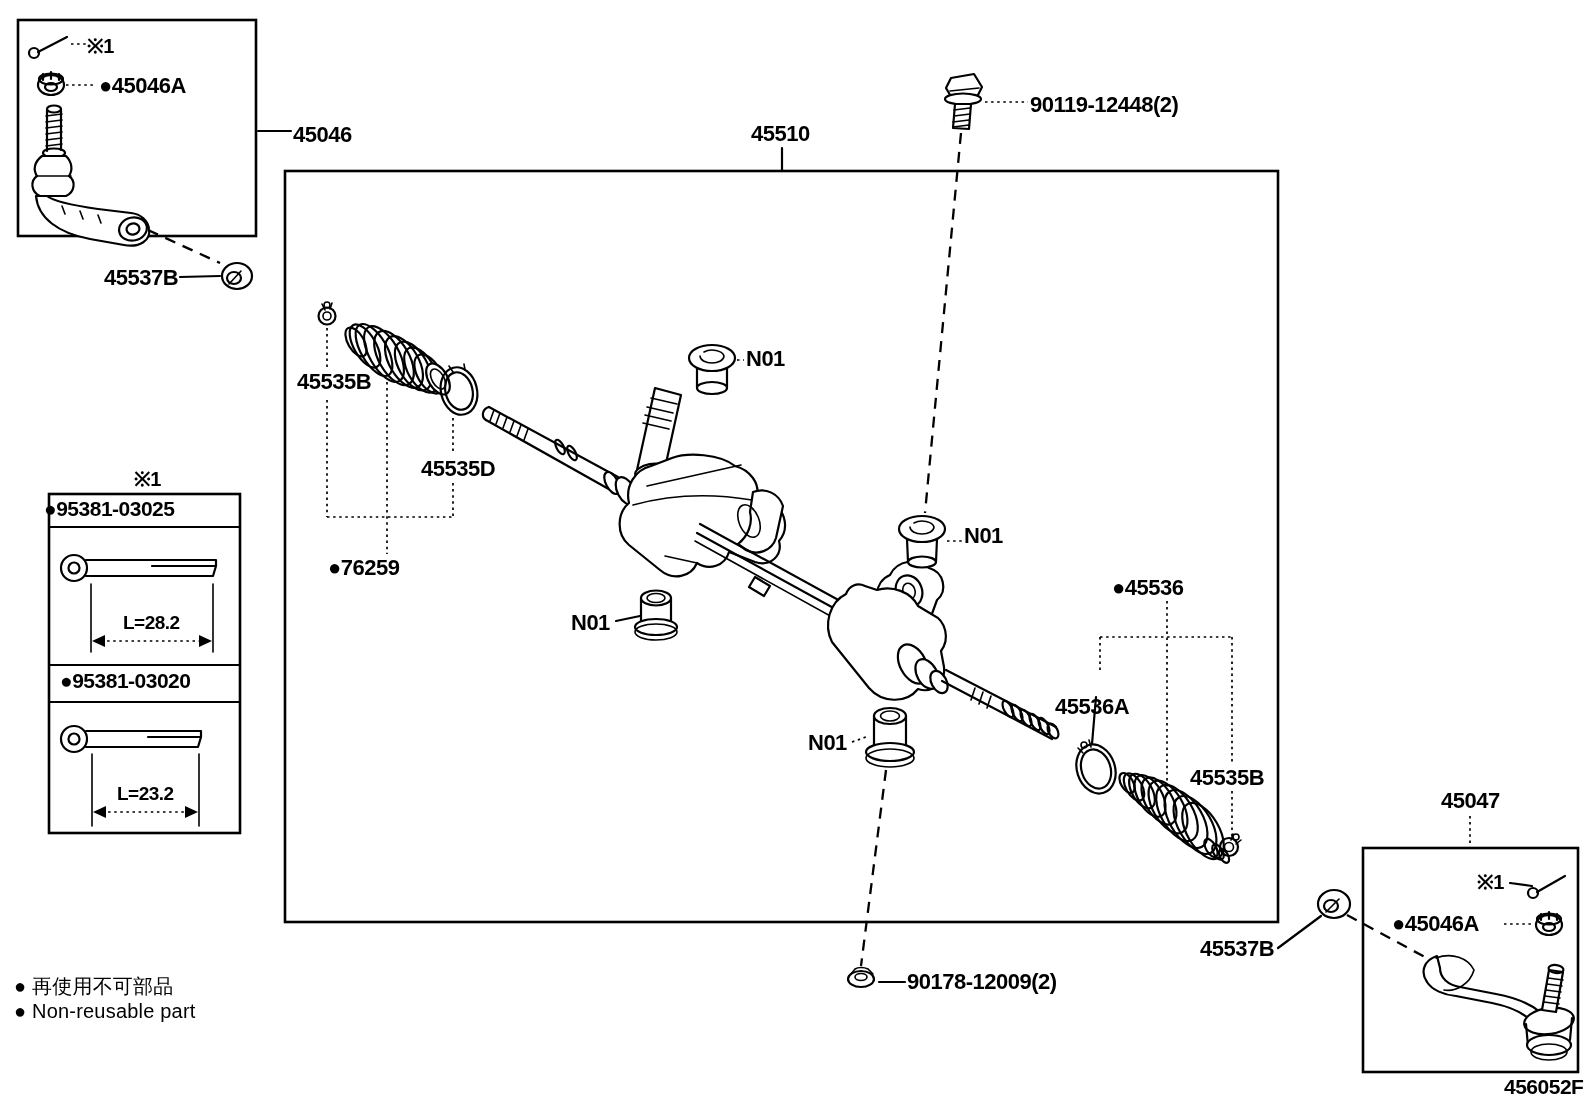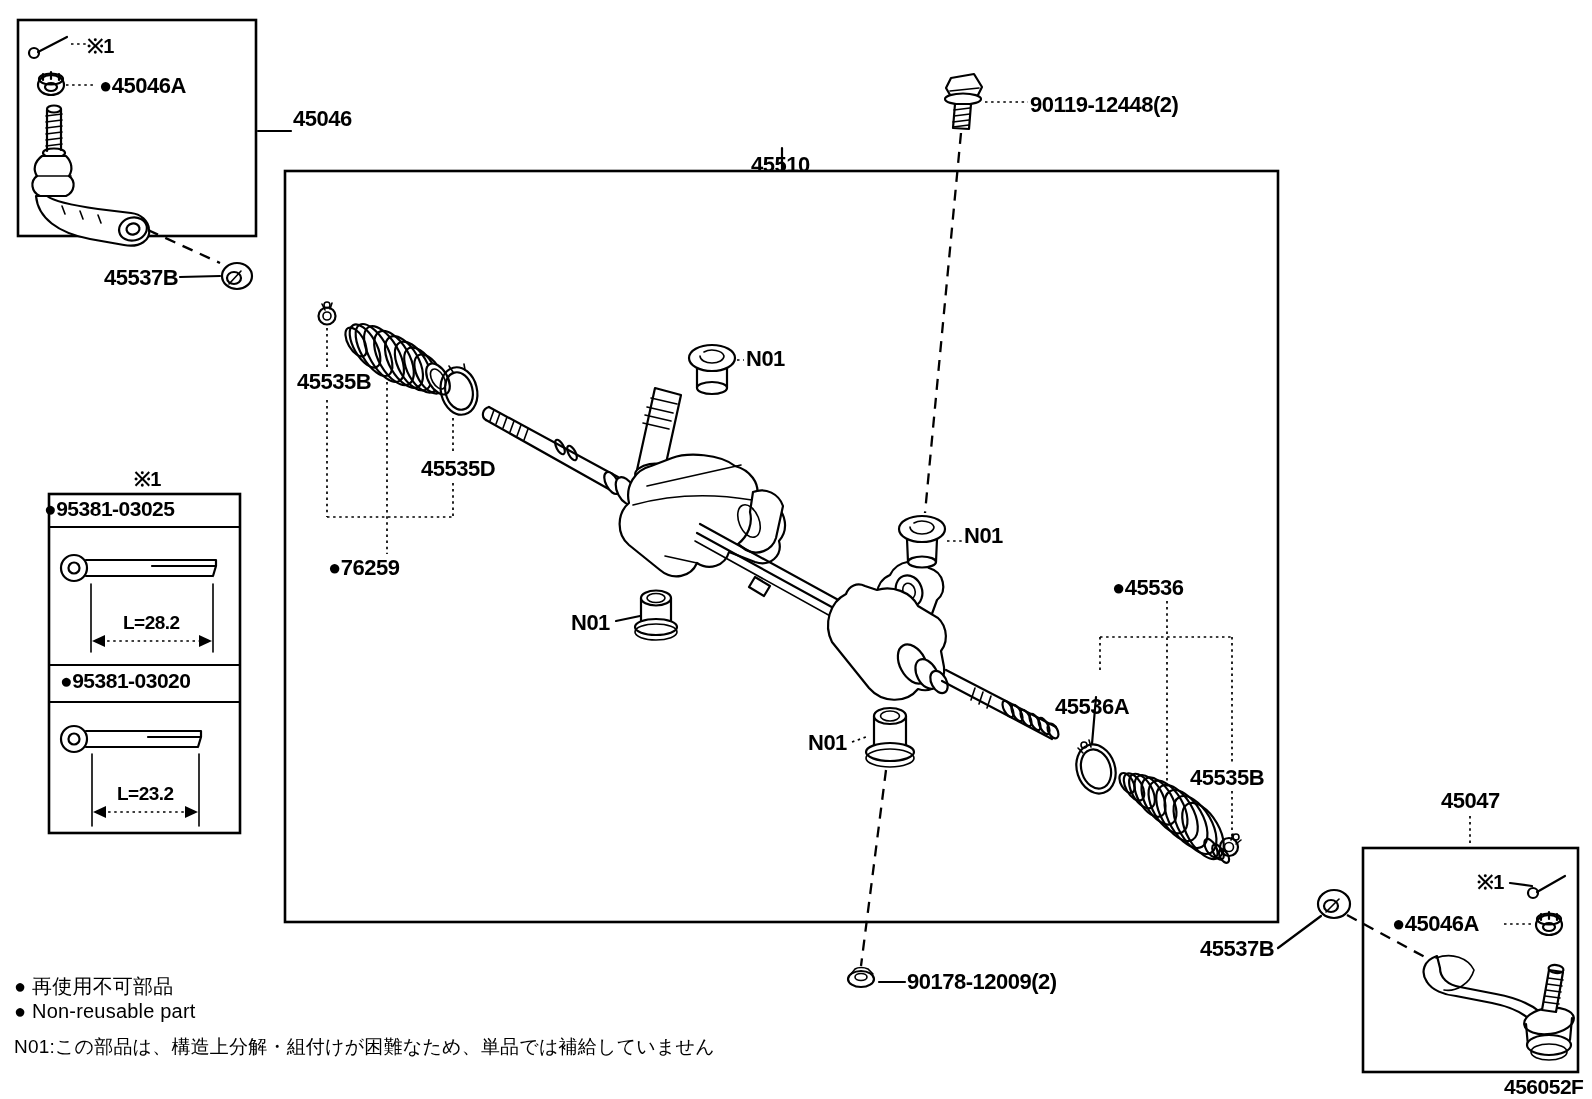--- a/index.html
+++ b/index.html
@@ -315,23 +315,23 @@
     <ellipse class="wh" cx="1549" cy="1045" rx="22" ry="10"></ellipse>
     <ellipse class="th" cx="1549" cy="1052" rx="18" ry="8"></ellipse>
     <path class="wh" d="M1542,1010 L1549,970 L1563,972 L1556,1012 Z"></path>
     <path class="th" d="M1544,1002 L1559,1004 M1545,996 L1560,998 M1546,990 L1561,992 M1547,984 L1562,986 M1548,978 L1563,980"></path>
     <ellipse class="ln" cx="1556" cy="969" rx="7.5" ry="4" transform="rotate(8 1556 969)"></ellipse>
   </g>
 </svg>
 
   <div class="lbl s20" style="left:87px;top:36px;">※1</div>
   <div class="lbl" style="left:99px;top:75px;">●45046A</div>
-  <div class="lbl" style="left:293px;top:108px;">45046</div>
+  <div class="lbl" style="left:293px;top:124px;">45046</div>
   <div class="lbl" style="left:104px;top:267px;">45537B</div>
-  <div class="lbl" style="left:751px;top:123px;margin-top:31px;">45510</div>
+  <div class="lbl" style="left:751px;top:123px;">45510</div>
   <div class="lbl" style="left:1030px;top:94px;">90119-12448(2)</div>
   <div class="lbl" style="left:297px;top:371px;">45535B</div>
   <div class="lbl" style="left:421px;top:458px;">45535D</div>
   <div class="lbl" style="left:328px;top:557px;">●76259</div>
   <div class="lbl" style="left:746px;top:348px;">N01</div>
   <div class="lbl" style="left:964px;top:525px;">N01</div>
   <div class="lbl" style="left:571px;top:612px;">N01</div>
   <div class="lbl" style="left:808px;top:732px;">N01</div>
   <div class="lbl" style="left:1112px;top:577px;">●45536</div>
   <div class="lbl" style="left:1055px;top:696px;">45536A</div>
@@ -342,16 +342,15 @@
   <div class="lbl s21" style="left:60px;top:670px;">●95381-03020</div>
   <div class="lbl s19" style="left:117px;top:784px;">L=23.2</div>
   <div class="lbl" style="left:1441px;top:790px;">45047</div>
   <div class="lbl s20" style="left:1477px;top:872px;">※1</div>
   <div class="lbl" style="left:1392px;top:913px;">●45046A</div>
   <div class="lbl" style="left:1200px;top:938px;">45537B</div>
   <div class="lbl" style="left:907px;top:971px;">90178-12009(2)</div>
 
   <div class="lbl s20 note" style="left:14px;top:976px;">● 再使用不可部品</div>
   <div class="lbl s20 note" style="left:14px;top:1001px;">● Non-reusable part</div>
-  <div class="lbl s19 note" style="left:14px;top:1037px;">N01:この部品は、構造上分解・組付けが困難なため、単品では補給していません</div>
   <div class="lbl s21" style="left:1504px;top:1076px;">456052F</div>
 
 </div>
 
 </body></html>

